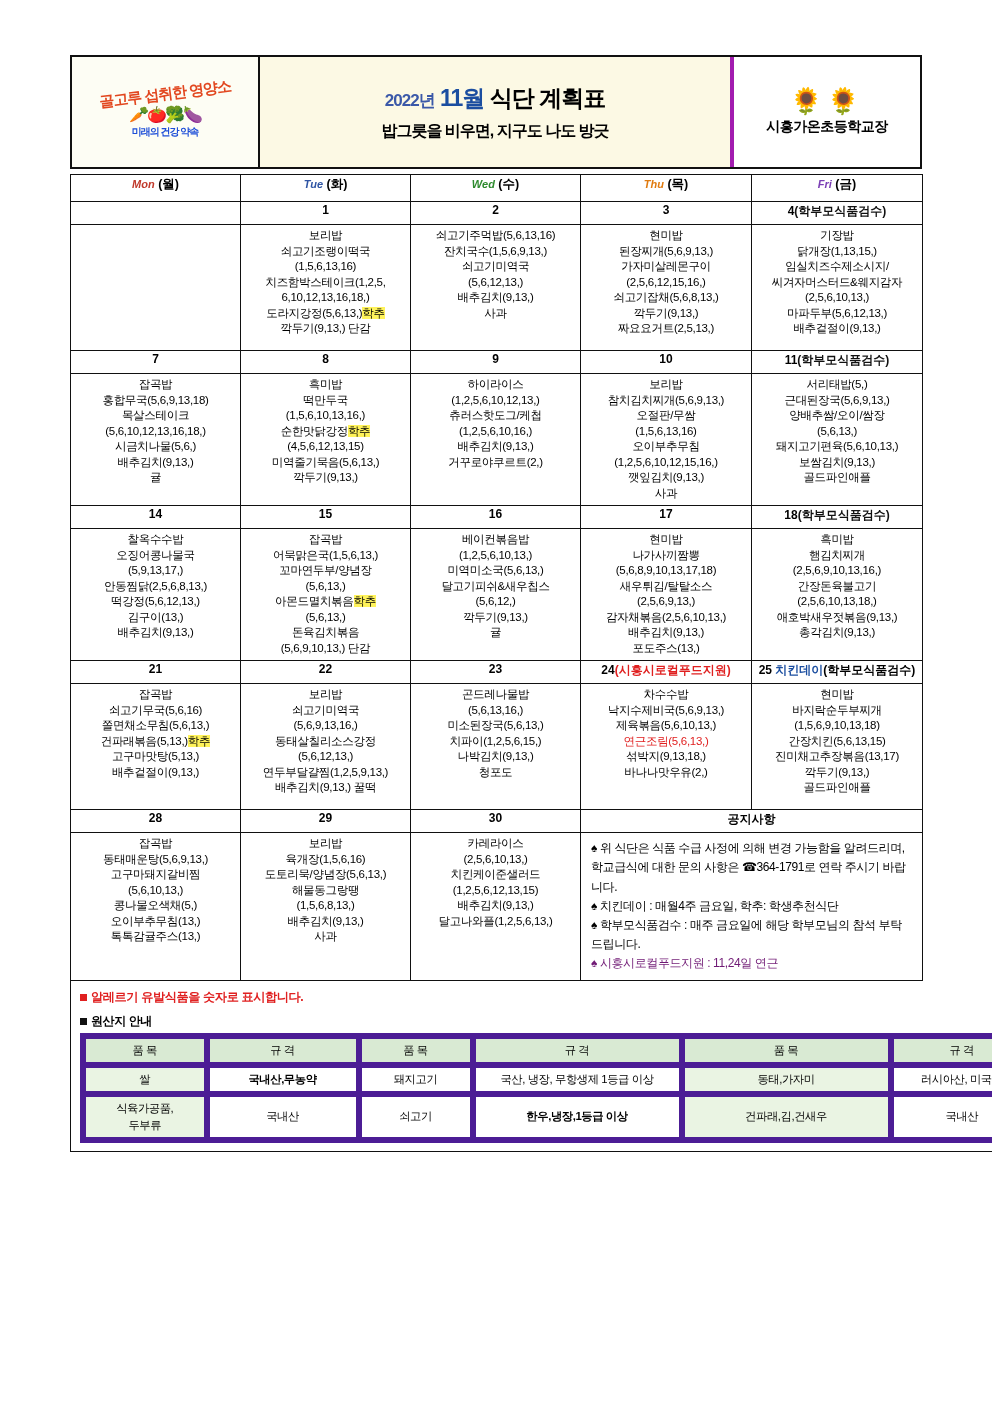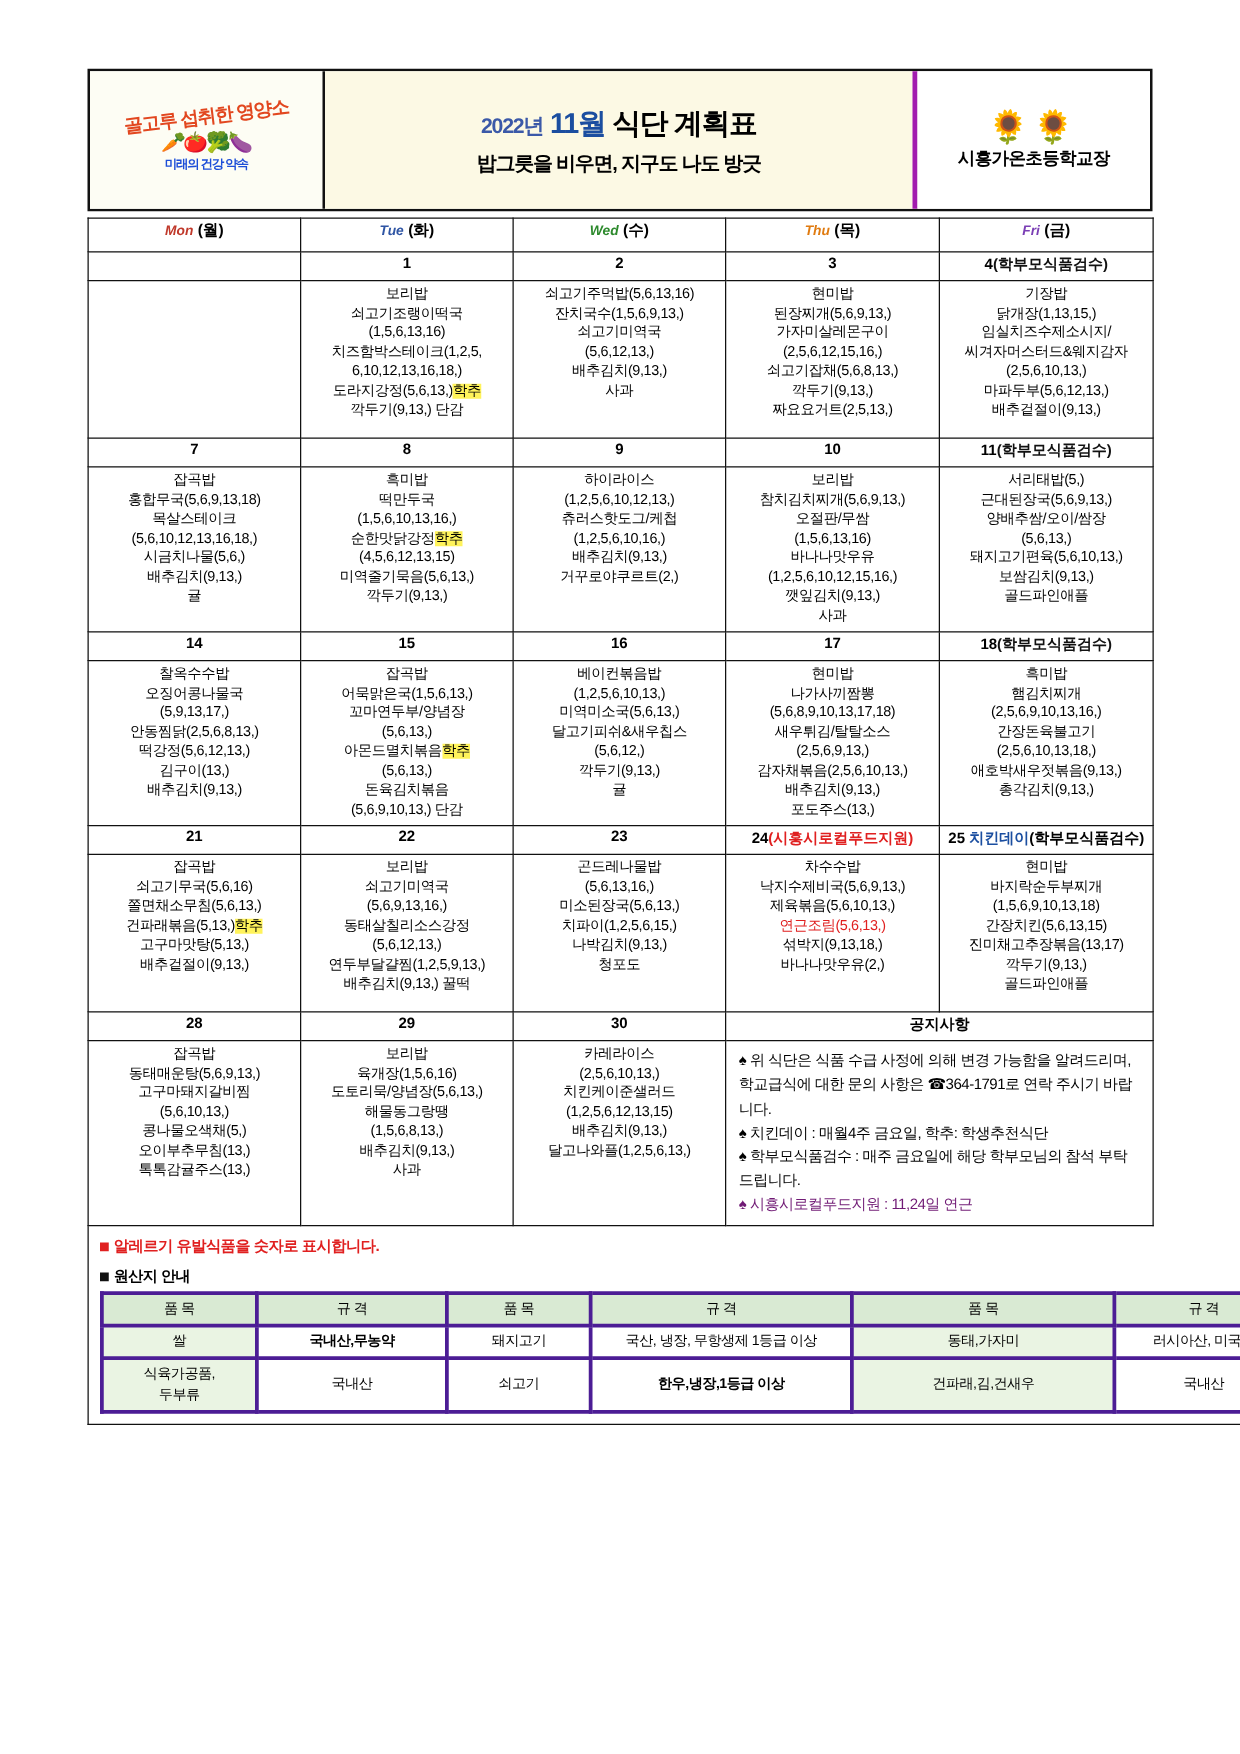--- a/index.html
+++ b/index.html
@@ -70,21 +70,21 @@
   
   .allergy{
     width:976px;border:1px solid #111;border-top:none;box-sizing:border-box;padding:7px 9px 8px 9px;
     font-size:11.6px;line-height:1.5;letter-spacing:-0.4px;
   }
   .allergy .title{color:#e02020;font-weight:bold;font-size:12.2px;margin-bottom:3px;}
   .allergy .nums{text-decoration:underline;}
   .allergy .origin-title{font-weight:bold;font-size:12px;margin-top:6px;margin-bottom:3px;}
 
   table.origin{border-collapse:collapse;width:100%;table-layout:fixed;margin-top:2px;}
-  table.origin td{border:3px solid #4c1d95;text-align:center;font-size:11.3px;padding:3px 1px;letter-spacing:-0.4px;}
+  table.origin td{border:6px solid #4c1d95;text-align:center;font-size:11.3px;padding:3px 1px;letter-spacing:-0.4px;}
   table.origin td.hd{background:#d9ead3;font-weight:normal;}
   table.origin td.lbl{background:#eaf4e3;}
   table.origin td.b{font-weight:bold;}
   .sq{display:inline-block;width:7px;height:7px;background:#e02020;margin-right:4px;vertical-align:middle;}
   .sq.dark{background:#111;}
 </style>
 </head>
 <body>
 
 <div class="page">
@@ -206,21 +206,21 @@
         <div>츄러스핫도그/케첩</div>
         <div>(1,2,5,6,10,16,)</div>
         <div>배추김치(9,13,)</div>
         <div>거꾸로야쿠르트(2,)</div>
       </td>
       <td class="menucell">
         <div>보리밥</div>
         <div>참치김치찌개(5,6,9,13,)</div>
         <div>오절판/무쌈</div>
         <div>(1,5,6,13,16)</div>
-        <div>바나나맛우유</div>
+        <div>오이부추무침</div>
         <div>(1,2,5,6,10,12,15,16,)</div>
         <div>깻잎김치(9,13,)</div>
         <div>사과</div>
       </td>
       <td class="menucell">
         <div>서리태밥(5,)</div>
         <div>근대된장국(5,6,9,13,)</div>
         <div>양배추쌈/오이/쌈장</div>
         <div>(5,6,13,)</div>
         <div>돼지고기편육(5,6,10,13,)</div>

